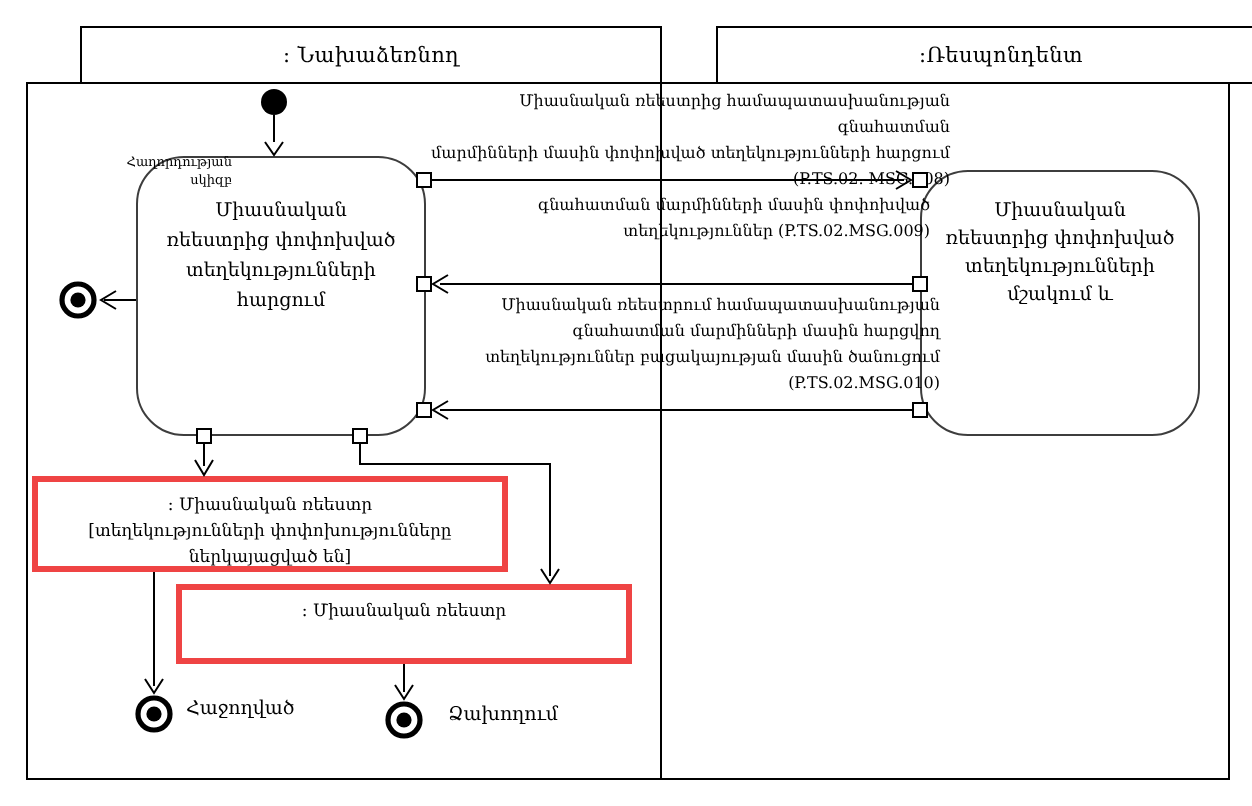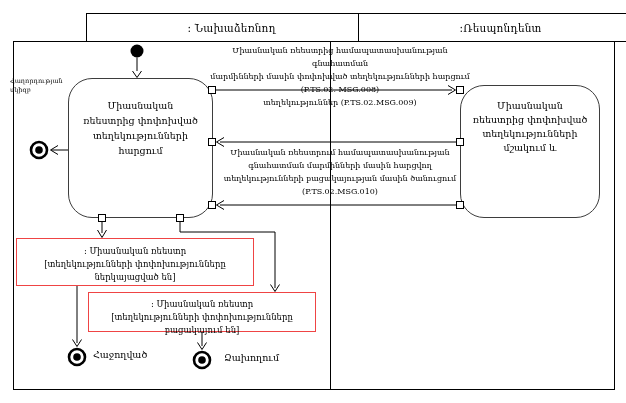--- a/index.html
+++ b/index.html
@@ -6,38 +6,38 @@
   body{font-family:"DejaVu Serif","DejaVu Sans",serif;color:#000;}
   #stage{position:relative;width:626px;height:403px;background:#fff;overflow:hidden;}
   .abs{position:absolute;box-sizing:border-box;}
   .hdr{border:1px solid #000;background:#fff;display:flex;align-items:center;justify-content:center;
        font-size:10.5px;letter-spacing:.2px;}
   .bodyframe{border:1px solid #000;background:transparent;}
   .lanediv{background:#000;width:1px;}
   .activity{border:1.4px solid #3d3d3d;border-radius:24px;background:#fff;text-align:center;
             font-size:9.5px;line-height:15px;}
   .activity .inner{padding-top:19px;}
-  .objrect{border:1px solid #ef4444;background:#fff;text-align:center;font-size:8.5px;line-height:13px;}
+  .objrect{border:3px solid #ef4444;background:#fff;text-align:center;font-size:8.5px;line-height:13px;}
   .objrect .inner{padding-top:6px;}
-  .msg{font-size:8px;line-height:13px;text-align:center;}
-  .smalllbl{font-size:6.5px;line-height:9px;text-align:left;}
+  .msg{font-size:8px;line-height:13px;text-align:right;}
+  .smalllbl{font-size:6.5px;line-height:9px;text-align:right;margin-left:44px;}
   .termlbl{font-size:9.5px;text-align:center;}
   svg{position:absolute;left:0;top:0;}
   .stroke{stroke:#000;stroke-width:1;fill:none;}
   .pin{fill:#fff;stroke:#000;stroke-width:1;}
 </style>
 </head>
 <body>
 
 <div id="stage">
 
   <div class="abs bodyframe" style="left:13px;top:41px;width:602px;height:349px;"></div>
   <div class="abs lanediv" style="left:330px;top:41px;height:349px;"></div>
 
-  <div class="abs hdr" style="left:40px;top:13px;width:291px;height:29px;margin-left:46px;">
+  <div class="abs hdr" style="left:40px;top:13px;width:291px;height:29px;">
     <span>: Նախաձեռնող</span>
   </div>
   <div class="abs hdr" style="left:330px;top:13px;width:285px;height:29px;margin-left:28px;">
     <span>:Ռեսպոնդենտ</span>
   </div>
 
   <div class="abs activity" style="left:68px;top:78px;width:145px;height:140px;">
     <div class="inner">
       <div>Միասնական</div>
       <div>ռեեստրից փոփոխված</div>
@@ -55,41 +55,41 @@
     </div>
   </div>
 
   <div class="abs msg" style="left:205px;top:44px;width:270px;">
     <div>Միասնական ռեեստրից համապատասխանության գնահատման</div>
     <div>մարմինների մասին փոփոխված տեղեկությունների հարցում</div>
     <div>(P.TS.02. MSG.008)</div>
   </div>
 
   <div class="abs msg" style="left:215px;top:96px;width:250px;">
+    <div>գնահատման մարմինների մասին փոփոխված</div>
     <div>տեղեկություններ (P.TS.02.MSG.009)</div>
   </div>
 
   <div class="abs msg" style="left:210px;top:146px;width:260px;">
     <div>Միասնական ռեեստրում համապատասխանության</div>
     <div>գնահատման մարմինների մասին հարցվող</div>
-    <div>տեղեկությունների բացակայության մասին ծանուցում</div>
+    <div>տեղեկություններ բացակայության մասին ծանուցում</div>
     <div>(P.TS.02.MSG.010)</div>
   </div>
 
   <div class="abs objrect" style="left:16px;top:238px;width:238px;height:48px;">
     <div class="inner">
       <div>: Միասնական ռեեստր</div>
       <div>[տեղեկությունների փոփոխությունները ներկայացված են]</div>
     </div>
   </div>
 
   <div class="abs objrect" style="left:88px;top:292px;width:228px;height:40px;">
     <div class="inner" style="padding-top:5px;">
       <div>: Միասնական ռեեստր</div>
-      <div>[տեղեկությունների փոփոխությունները բացակայում են]</div>
     </div>
   </div>
 
   <div class="abs smalllbl" style="left:10px;top:77px;width:62px;">
     <div>Հաղորդության</div>
     <div>սկիզբ</div>
   </div>
 
   <div class="abs termlbl" style="left:93px;top:349px;">Հաջողված</div>
   <div class="abs termlbl" style="left:224px;top:352px;">Ձախողում</div>

